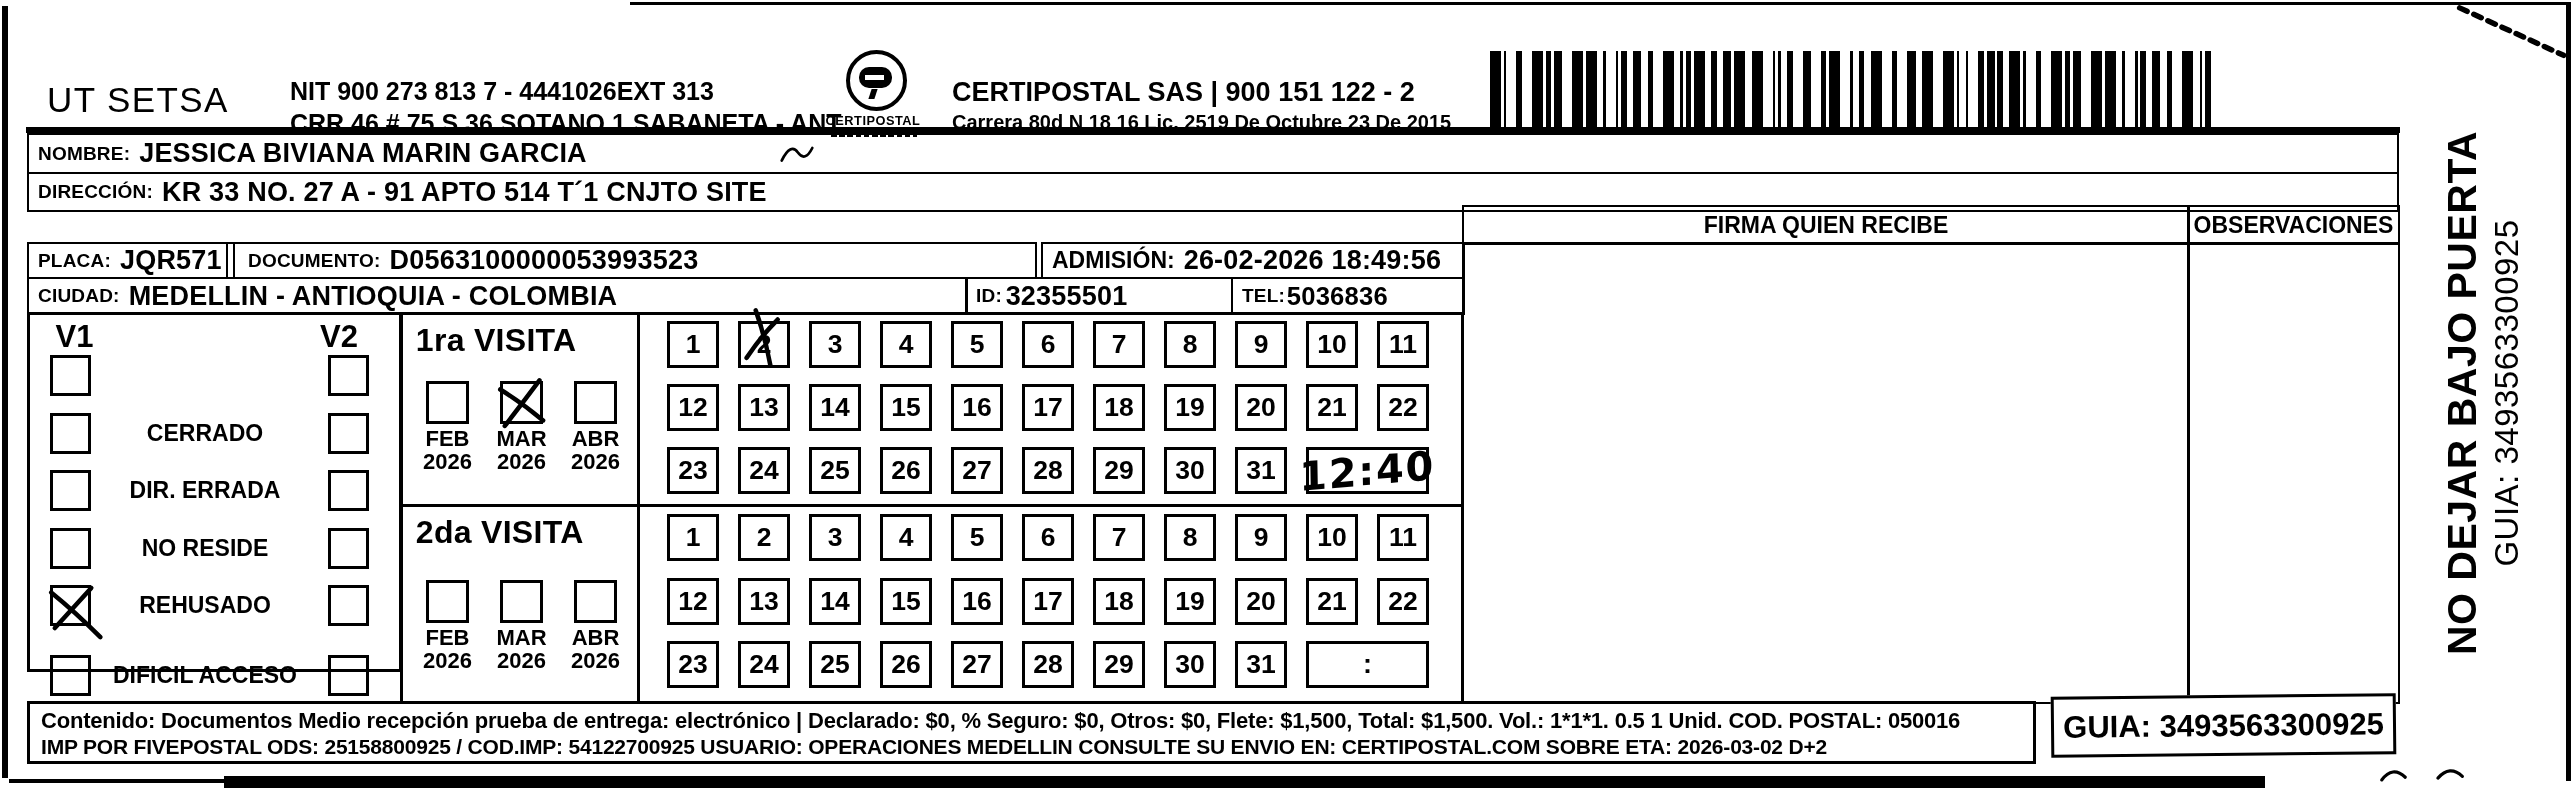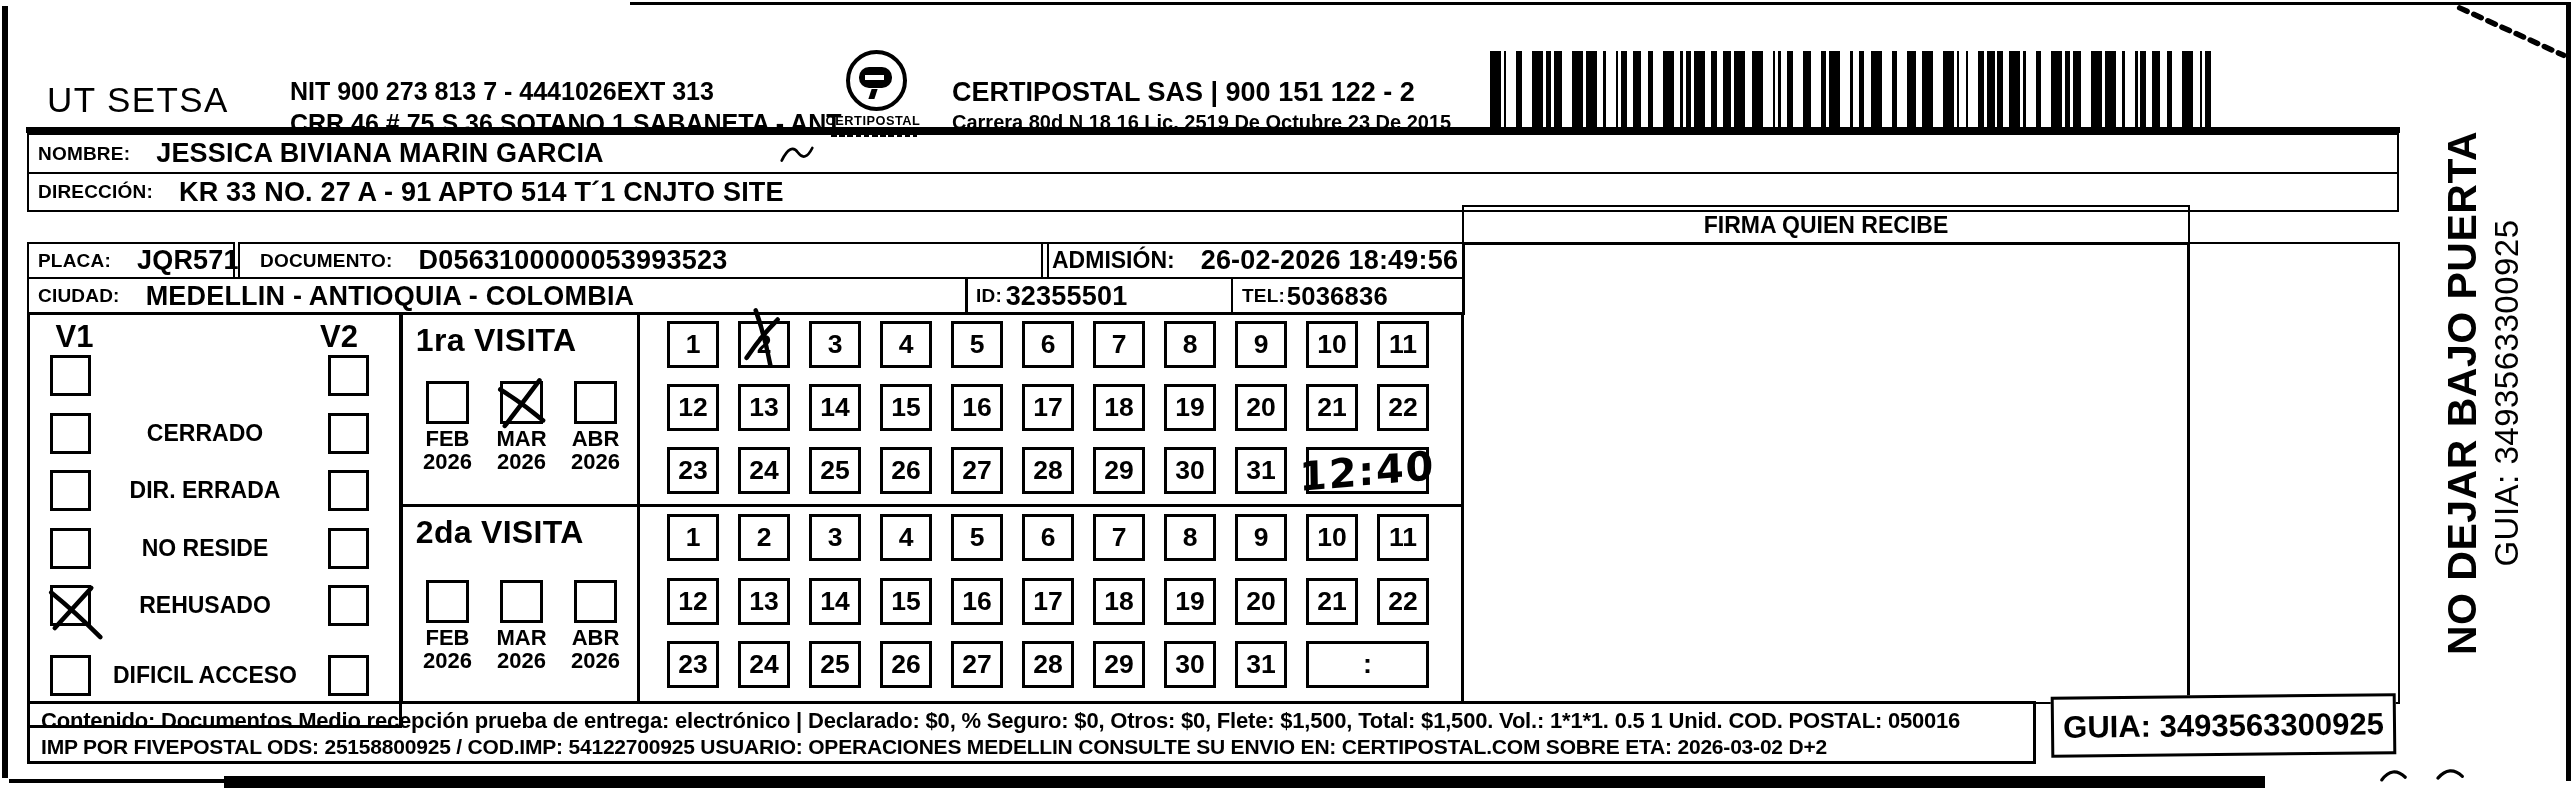--- a/index.html
+++ b/index.html
@@ -2,21 +2,21 @@
 <html style="font-size:14.6px"><head>
 <meta charset="utf-8">
 <style>
   html,body{margin:0;padding:0;background:#fff;}
   .doc{position:relative;width:2576px;height:791px;background:#fff;overflow:hidden;
        font-family:"Liberation Sans",sans-serif;color:#000;}
   .abs{position:absolute;}
   .artifact{position:absolute;background:#000;}
   
   .cell{position:absolute;border:2.7px solid #000;box-sizing:border-box;
-        display:flex;align-items:center;padding-left:9px;gap:26px;background:transparent;white-space:nowrap;overflow:visible;}
+        display:flex;align-items:center;padding-left:9px;gap:9px;background:transparent;white-space:nowrap;overflow:visible;}
   .lbl{font-weight:700;font-size:19px;letter-spacing:0.2px;}
   .lbl-big{font-weight:700;font-size:23px;}
   .val{font-weight:700;font-size:27px;letter-spacing:0.2px;}
   .head-cell{justify-content:center;padding-left:0;font-weight:700;font-size:23px;}
   
   .panel{position:absolute;border:3.7px solid #000;box-sizing:border-box;background:transparent;}
   .v-col-label{position:absolute;font-weight:700;font-size:31px;}
   .st-row{position:absolute;left:0;width:100%;height:41px;}
   .chk{position:absolute;width:41px;height:41px;border:3.7px solid #000;box-sizing:border-box;}
   .st-label{position:absolute;left:57px;width:236px;text-align:center;font-weight:700;font-size:23px;line-height:41px;}
@@ -160,28 +160,31 @@
     </svg>
   </div>
   <div class="cell" style="left:27px;top:172px;width:2372px;height:40px;">
     <span class="lbl">DIRECCIÓN:</span>
     <span class="val">KR 33 NO. 27 A - 91 APTO 514 T´1 CNJTO SITE</span>
   </div>
 
   <div class="cell head-cell" style="left:1462px;top:205px;width:728px;height:40px;">
     <span>FIRMA QUIEN RECIBE</span>
   </div>
+  <div class="cell head-cell" style="left:2187px;top:205px;width:213px;height:40px;">
+    <span>OBSERVACIONES</span>
+  </div>
   <div class="cell" style="left:1462px;top:242px;width:728px;height:462px;"></div>
   <div class="cell" style="left:2187px;top:242px;width:213px;height:462px;"></div>
 
   <div class="cell" style="left:27px;top:242px;width:208px;height:37px;">
     <span class="lbl">PLACA:</span>
     <span class="val">JQR571</span>
   </div>
-  <div class="cell" style="left:238px;top:242px;width:811px;height:37px;padding-left:20px;">
+  <div class="cell" style="left:226px;top:242px;width:811px;height:37px;padding-left:20px;">
     <span class="lbl">DOCUMENTO:</span>
     <span class="val">D0563100000053993523</span>
   </div>
   <div class="cell" style="left:1041px;top:242px;width:424px;height:37px;">
     <span class="lbl-big">ADMISIÓN:</span>
     <span class="val">26-02-2026 18:49:56</span>
   </div>
 
   <div class="cell" style="left:27px;top:277px;width:941px;height:38px;">
     <span class="lbl">CIUDAD:</span>
@@ -189,21 +192,21 @@
   </div>
   <div class="cell" style="left:965px;top:277px;width:268px;height:38px;gap:3.7px;">
     <span class="lbl">ID:</span>
     <span class="val">32355501</span>
   </div>
   <div class="cell" style="left:1231px;top:277px;width:234px;height:38px;gap:1.8px;">
     <span class="lbl">TEL:</span>
     <span class="val" style="font-size:25.6px">5036836</span>
   </div>
 
-  <div class="panel" style="left:27px;top:312px;width:375px;height:416px;">
+  <div class="panel" style="left:27px;top:312px;width:375px;height:360px;">
     <div class="v-col-label" style="left:25.6px;top:3.7px;">V1</div>
     <div class="v-col-label" style="left:290px;top:3.7px;">V2</div>
     <div id="status-rows">
         <div class="st-row" style="top: 40px;">
           <div class="chk" style="left: 20px;"></div>
           <div class="chk" style="left: 298px;"></div>
         </div>
         <div class="st-row" style="top: 98px;">
           <div class="chk" style="left: 20px;"></div>
           <div class="st-label">CERRADO</div>

